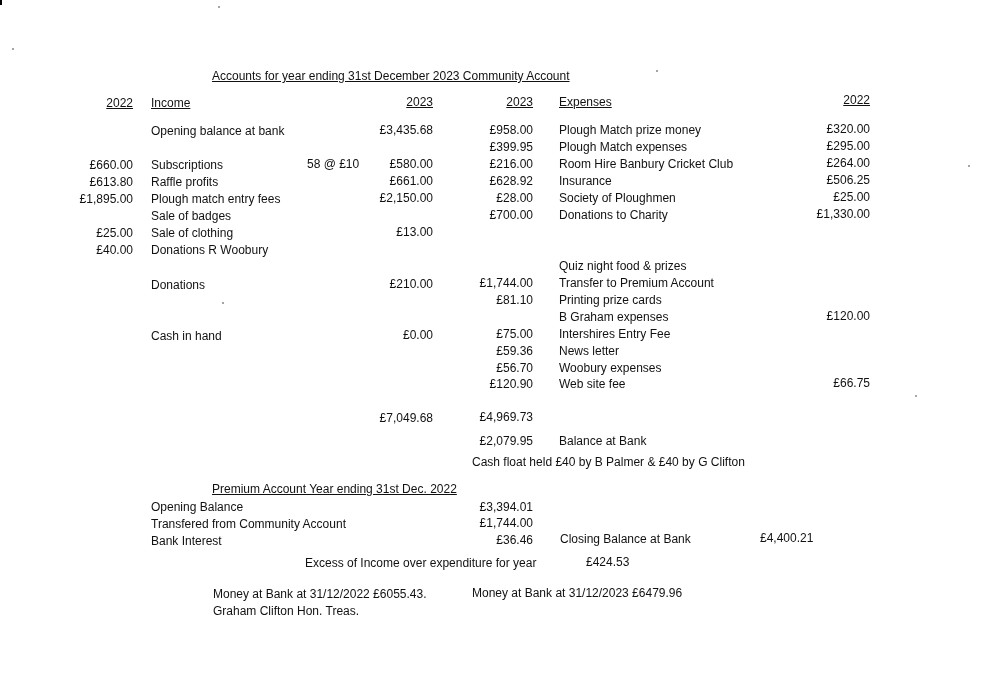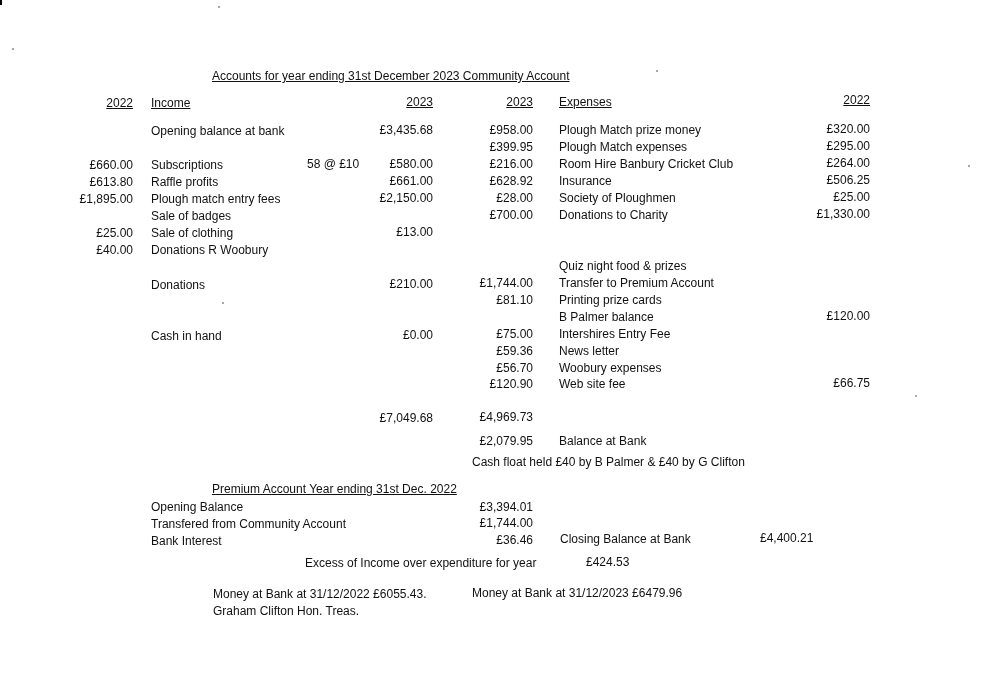--- a/index.html
+++ b/index.html
@@ -112,21 +112,21 @@
 </div>
 <div>
   <div class="t r" style="left:440px;top:276px;width:93px">£1,744.00</div>
   <div class="t" style="left:559px;top:276px">Transfer to Premium Account</div>
 </div>
 <div>
   <div class="t r" style="left:440px;top:293px;width:93px">£81.10</div>
   <div class="t" style="left:559px;top:293px">Printing prize cards</div>
 </div>
 <div>
-  <div class="t" style="left:559px;top:310px">B Palmer balance</div>
+  <div class="t" style="left:559px;top:310px">B Graham expenses</div>
   <div class="t r" style="left:770px;top:309px;width:100px">£120.00</div>
 </div>
 <div>
   <div class="t r" style="left:440px;top:327px;width:93px">£75.00</div>
   <div class="t" style="left:559px;top:327px">Intershires Entry Fee</div>
 </div>
 <div>
   <div class="t r" style="left:440px;top:344px;width:93px">£59.36</div>
   <div class="t" style="left:559px;top:344px">News letter</div>
 </div>

